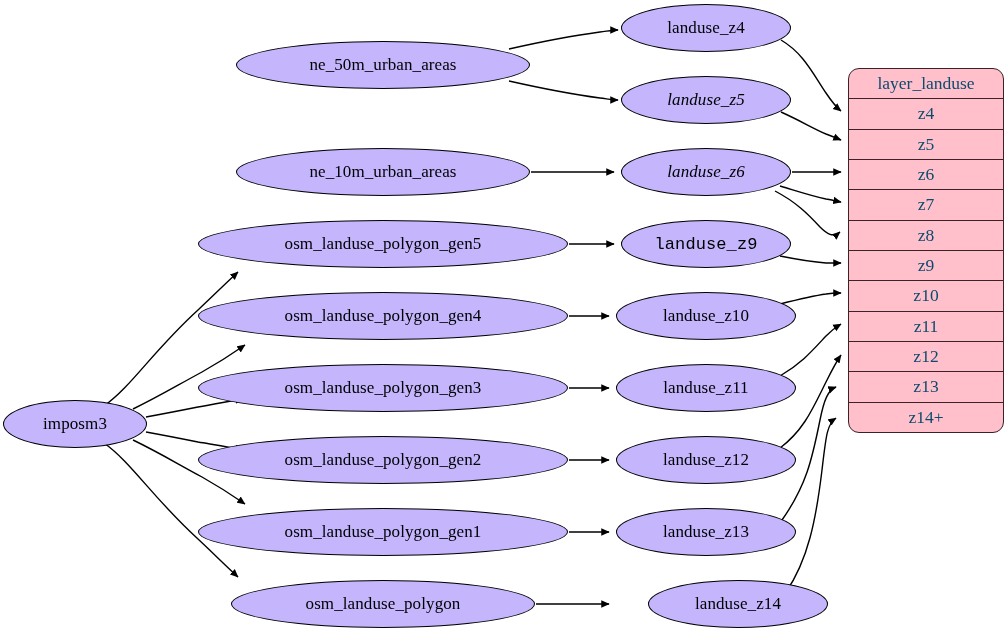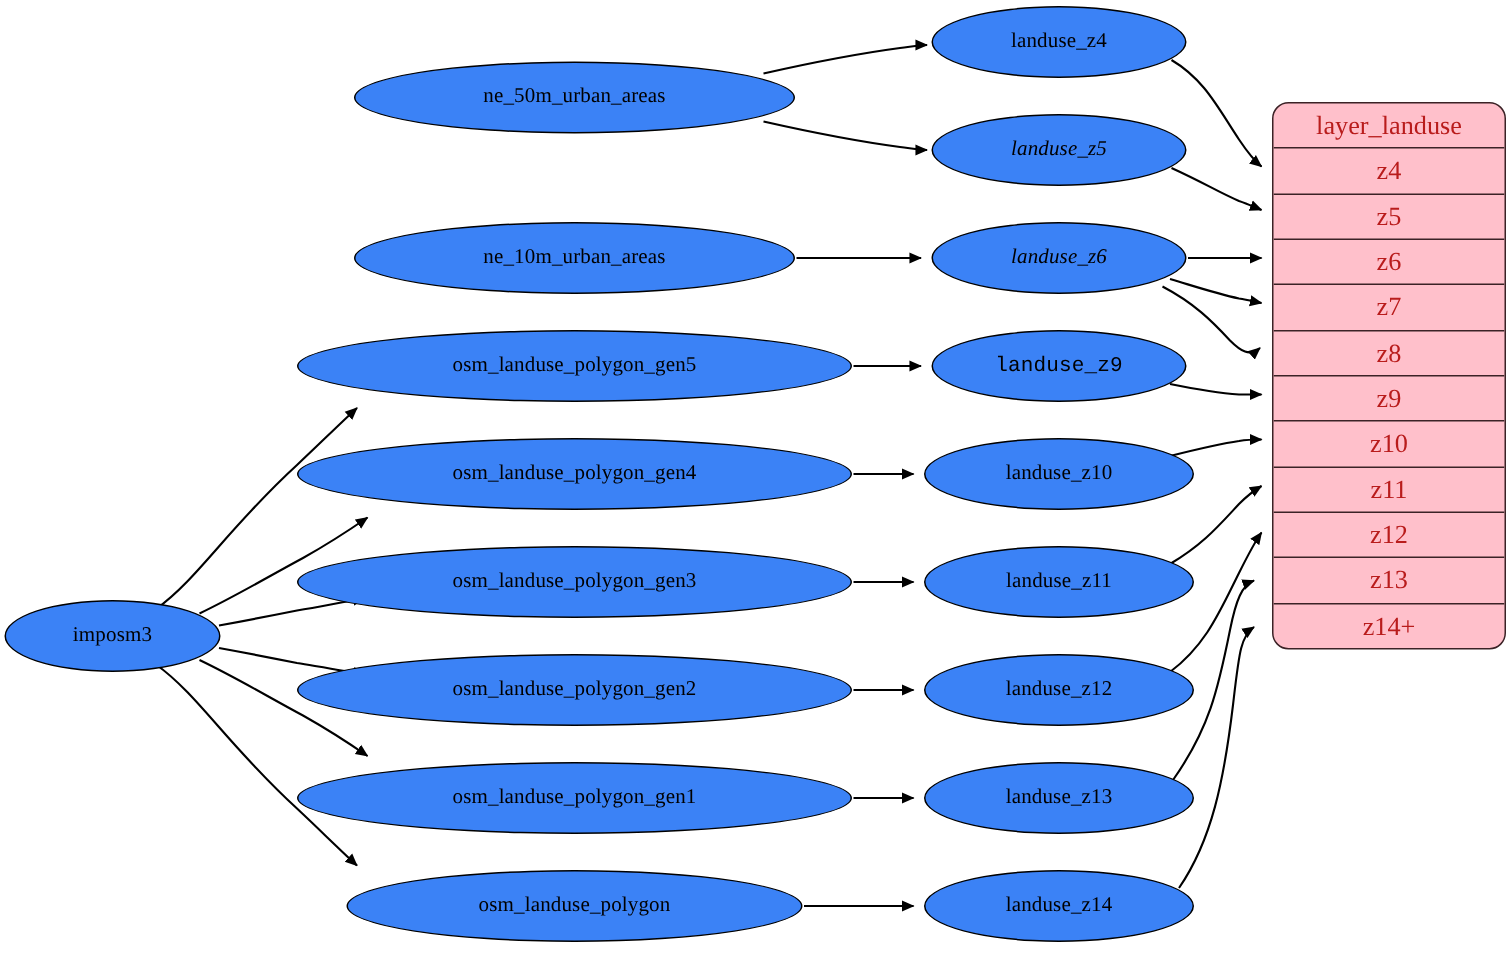--- a/index.html
+++ b/index.html
@@ -26,44 +26,44 @@
     width: 1006px;
     height: 635px;
   }
   .ellipse-node {
     position: absolute;
     display: flex;
     align-items: center;
     justify-content: center;
     border: 1.2px solid #000000;
     border-radius: 50%;
-    background: #3b82f6;
+    background: #c4b5fd;
     box-sizing: border-box;
     color: #000000;
-    font-size: 14px;
+    font-size: 17px;
     white-space: nowrap;
     letter-spacing: 0.1px;
   }
   .table-node {
     position: absolute;
     border: 1.2px solid #3b2226;
     border-radius: 11px;
     background: #ffc0cb;
     box-sizing: border-box;
     overflow: hidden;
     display: flex;
     flex-direction: column;
   }
   .table-node .trow {
     flex: 1 1 auto;
     display: flex;
     align-items: center;
     justify-content: center;
     font-size: 17.5px;
-    color: #b91c1c;
+    color: #0c4a6e;
     border-top: 1.2px solid #3b2226;
     box-sizing: border-box;
   }
   .table-node .trow.header {
     border-top: none;
   }
 </style>
 </head>
 <body>
 
@@ -177,21 +177,21 @@
   </div>
   <div class="ellipse-node" style="left:616px; top:364px; width:180px; height:48px;">
     <span>landuse_z11</span>
   </div>
   <div class="ellipse-node" style="left:616px; top:436px; width:180px; height:48px;">
     <span>landuse_z12</span>
   </div>
   <div class="ellipse-node" style="left:616px; top:508px; width:180px; height:48px;">
     <span>landuse_z13</span>
   </div>
-  <div class="ellipse-node" style="left:616px; top:580px; width:180px; height:48px;font-family:Liberation Serif, serif;">
+  <div class="ellipse-node" style="left:648px; top:580px; width:180px; height:48px;font-family:Liberation Serif, serif;">
     <span>landuse_z14</span>
   </div>
 
   <div class="table-node" style="left:848px; top:68px; width:156px; height:365px;">
     <div class="trow header">layer_landuse</div>
     <div class="trow">z4</div>
     <div class="trow">z5</div>
     <div class="trow">z6</div>
     <div class="trow">z7</div>
     <div class="trow">z8</div>

